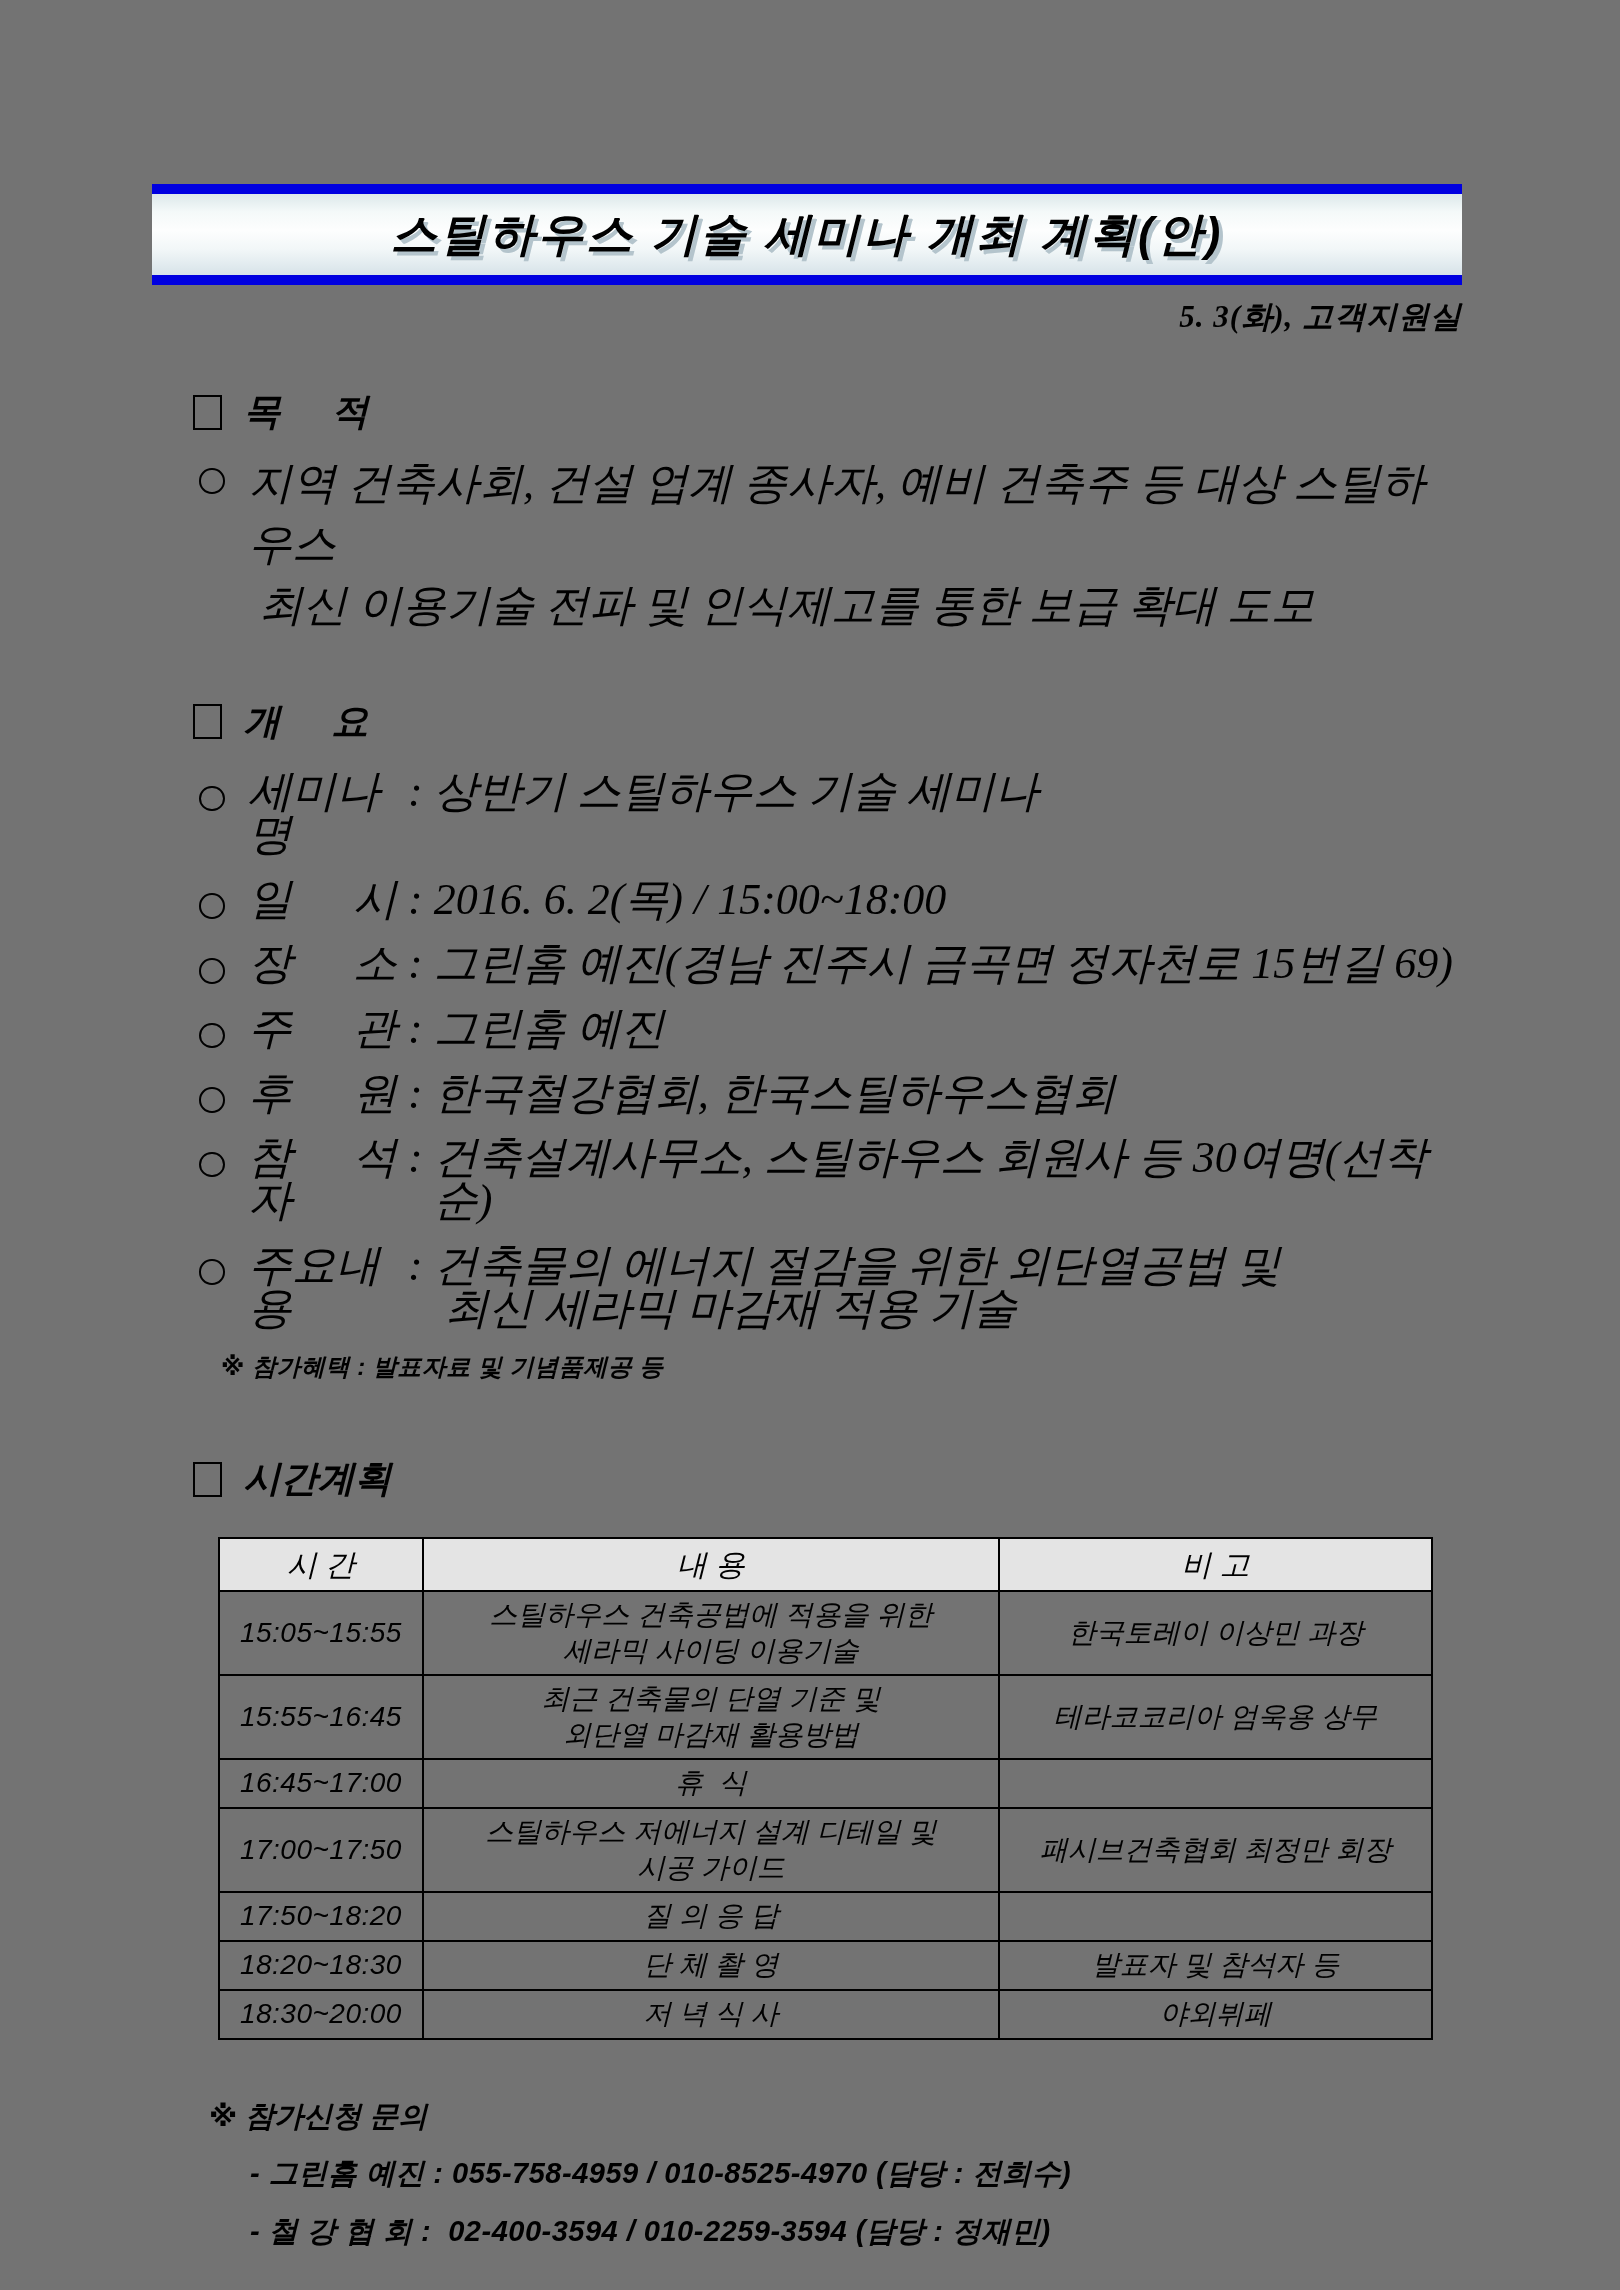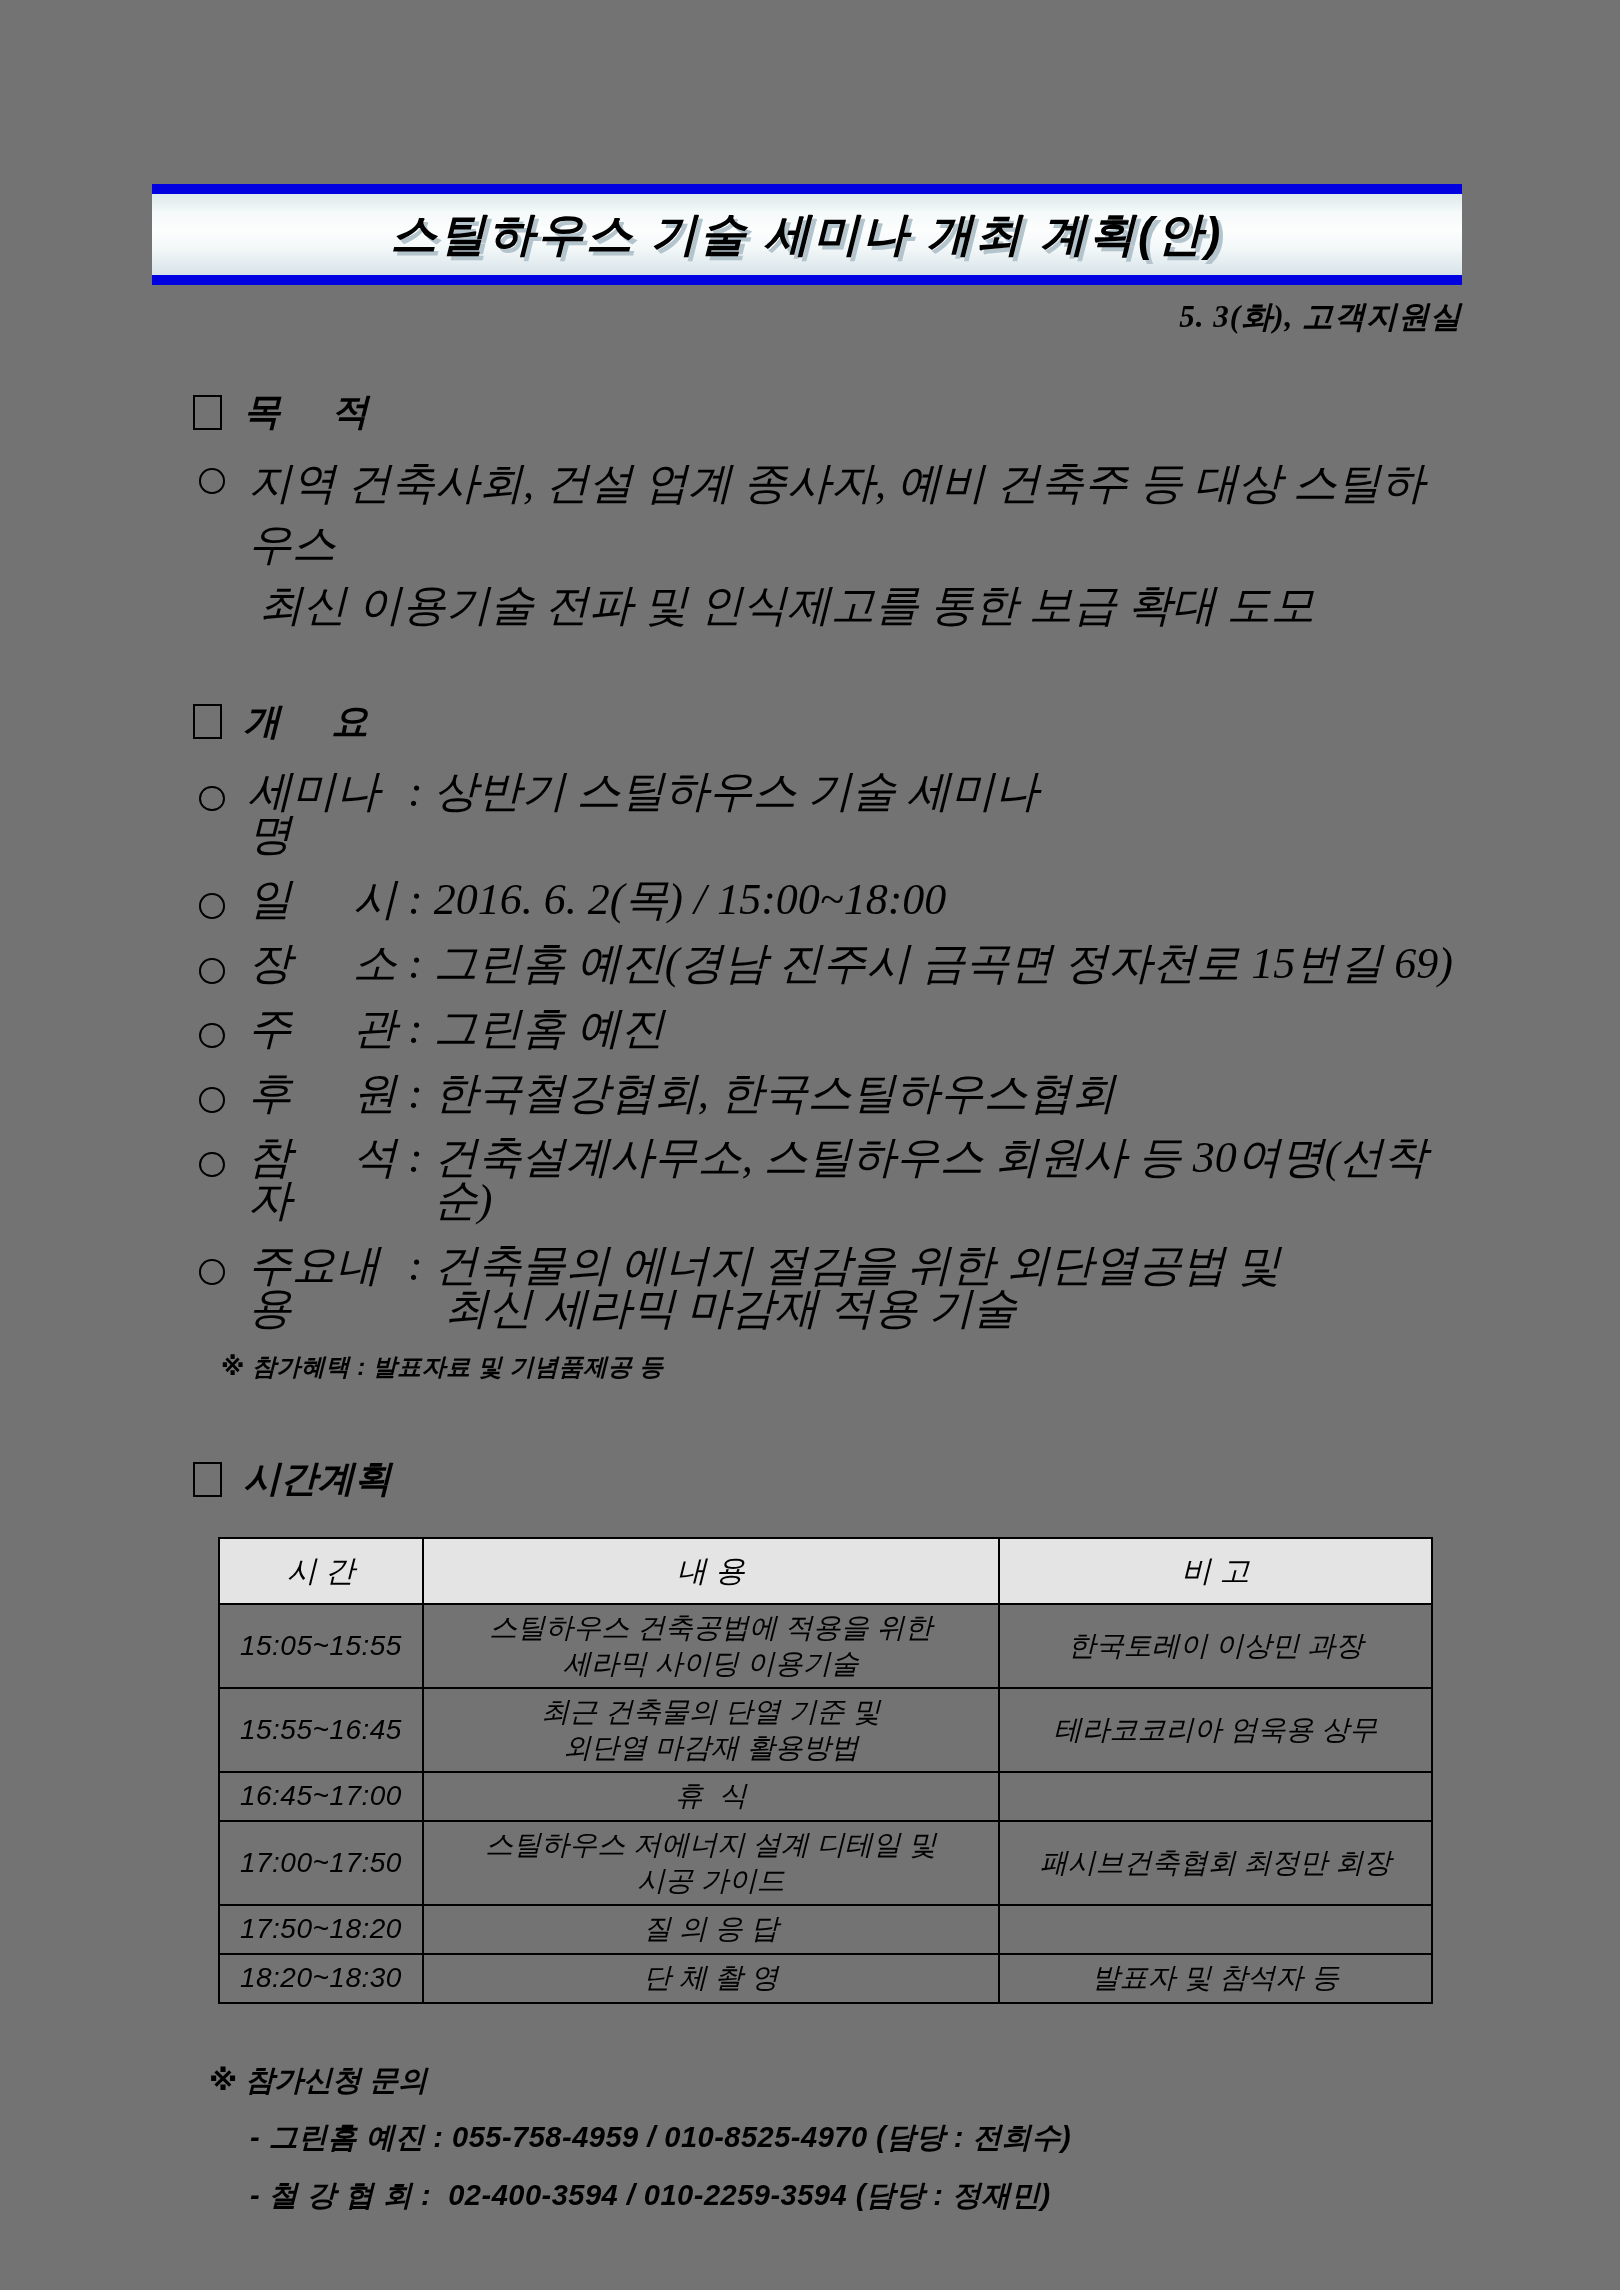--- a/index.html
+++ b/index.html
@@ -132,21 +132,21 @@
     border: 2px solid #000;
     text-align: center;
     vertical-align: middle;
     padding: 4.9px 7.8px;
     line-height: 36px;
   }
   .schedule-table th {
     background: #e4e4e4;
     font-weight: normal;
     font-size: 30px;
-    height: 66px;
+    height: 53px;
     white-space: pre;
   }
   .col-time  { width: 16.8%; }
   .col-body  { width: 47.5%; }
   .col-note  { width: 35.7%; }
   .schedule-table td { height: 49px; white-space: pre-wrap; }
   .cell-time { letter-spacing: 0.5px; }
 
   
   .footer-block {
@@ -291,20 +291,25 @@
           <tr>
             <td class="cell-time">17:50~18:20</td>
             <td>질 의 응 답</td>
             <td></td>
           </tr>
           <tr>
             <td class="cell-time">18:20~18:30</td>
             <td>단 체 촬 영</td>
             <td>발표자 및 참석자 등</td>
           </tr>
+          <tr>
+            <td class="cell-time">18:30~20:00</td>
+            <td>저 녁 식 사</td>
+            <td>야외뷔페</td>
+          </tr>
         </tbody>
       </table>
     </div>
 
     <div class="footer-block">
       <div class="footer-heading">※ 참가신청 문의</div>
       <div class="contact-line">- 그린홈 예진 : 055-758-4959 / 010-8525-4970 (담당 : 전희수)</div>
       <div class="contact-line">- 철 강 협 회 :  02-400-3594 / 010-2259-3594 (담당 : 정재민)</div>
     </div>
 

